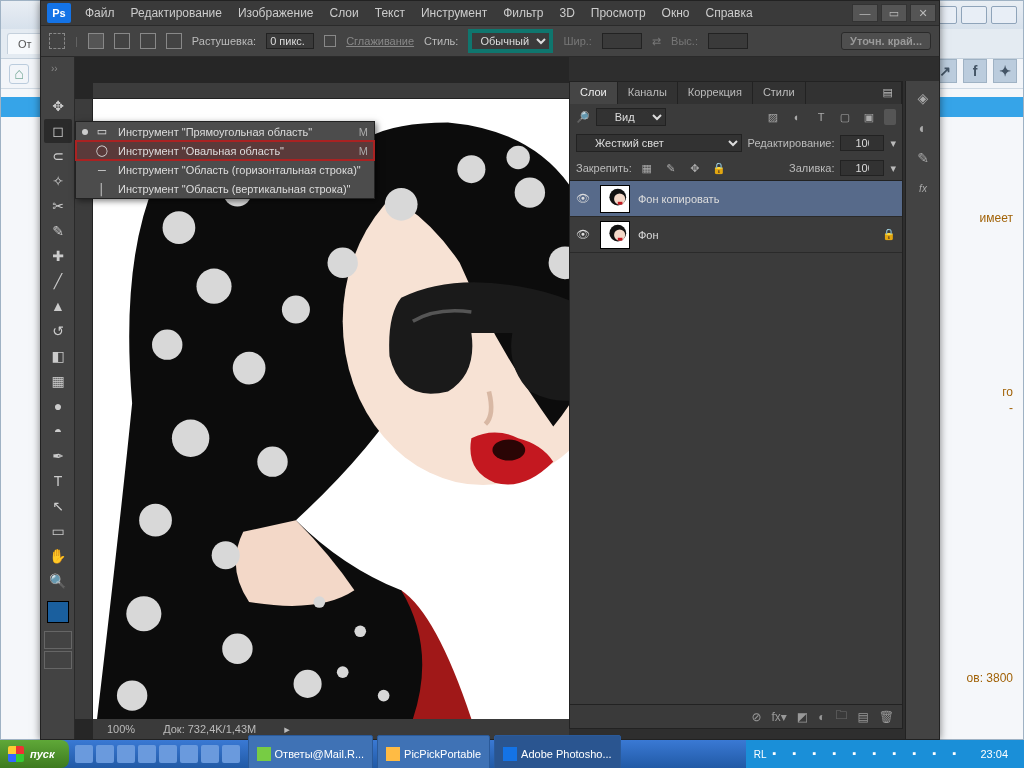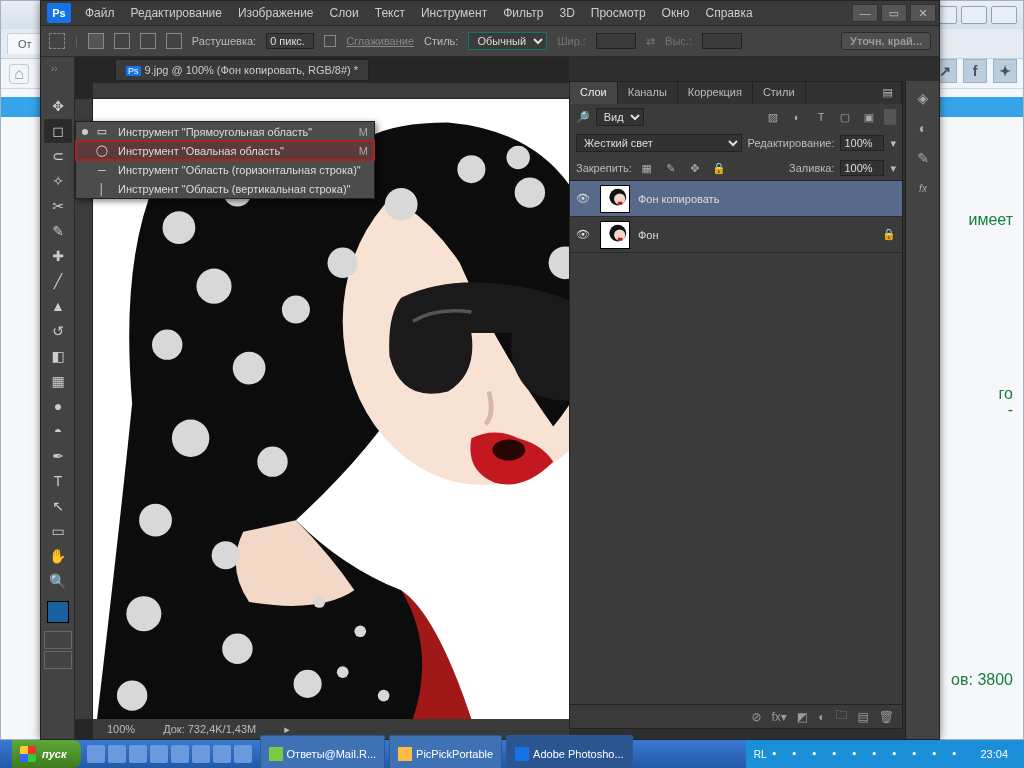--- a/index.html
+++ b/index.html
@@ -6,34 +6,34 @@
   body { width: 1024px; height: 768px; overflow: hidden; background: #c8d9e8; }
   .desktop { position: relative; width: 1024px; height: 768px; background: linear-gradient(#d8e6f2, #b8cddc); }
   .bgwin { position:absolute; top:0; left:0; right:0; height:740px; background:#f5f7fa; border:1px solid #9fb2c4;}
   .bgwin-top { height:28px; background: linear-gradient(#e9eef4,#d7e1ec); display:flex; justify-content:flex-end; align-items:center; padding-right:6px;}
   .bgwin-top span{ width:26px;height:18px;border:1px solid #8fa4ba;margin-left:4px;background:#e8eef6;border-radius:2px;}
   .bgwin-tabs{height:30px;display:flex;align-items:center;padding-left:6px;background:#e4ebf2;border-bottom:1px solid #c4d0dc;}
   .bgtab{ background:#f6f9fc;border:1px solid #c4d0dc;border-bottom:none;border-radius:3px 3px 0 0;font-size:11px;color:#555;padding:4px 10px;}
   .bgsoc{ position:absolute; right:6px; top:58px; display:flex; gap:6px;}
   .bgsoc span{width:24px;height:24px;background:#bcd;border:1px solid #9fb2c4;display:flex;align-items:center;justify-content:center;font-size:14px;color:#456;font-weight:bold;}
   .bluebar{ position:absolute;top:96px;left:0;right:0;height:20px;background:#36a4e8;}
-  .bgtext{position:absolute;right:10px;font-size:16px;color:#15803d;text-align:center;}
+  .bgtext{position:absolute;right:10px;font-size:12px;color:#a16207;text-align:center;}
 
   
   .ps { position:absolute; left:40px; top:0; width:900px; height:740px; background:#444; border:1px solid #222; box-shadow:0 0 8px rgba(0,0,0,.5);}
   .ps-menubar{height:24px;background:#3a3a3a;display:flex;align-items:center;color:#ccc;font-size:12px;}
   .ps-logo{width:24px;height:20px;background:#1473e6;color:#fff;font-weight:bold;font-size:11px;display:flex;align-items:center;justify-content:center;margin:0 6px;border-radius:2px;}
   .ps-menubar .mi{padding:0 8px;cursor:default;}
   .ps-winbtns{margin-left:auto;display:flex;}
   .ps-winbtns span{width:26px;height:18px;background:#555;margin-right:3px;border:1px solid #333;color:#bbb;font-size:11px;display:flex;align-items:center;justify-content:center;}
 
   .ps-optbar{height:32px;background:#434343;border-top:1px solid #2a2a2a;border-bottom:1px solid #2a2a2a;display:flex;align-items:center;gap:10px;padding:0 8px;font-size:11px;color:#bbb;}
   .ps-optbar .sq{width:16px;height:16px;border:1px solid #888;}
   .ps-optbar .txt input{width:48px;background:#3a3a3a;border:1px solid #222;color:#ddd;font-size:11px;padding:1px 3px;}
-  .ps-optbar select{background:#3a3a3a;border:1px solid #0f766e;color:#ddd;font-size:11px;padding:1px 4px;}
+  .ps-optbar select{background:#3a3a3a;border:4px solid #0f766e;color:#ddd;font-size:11px;padding:1px 4px;}
   .ps-optbar .btn{background:#4e4e4e;border:1px solid #2a2a2a;padding:2px 8px;border-radius:3px;color:#999;}
 
   .ps-body{position:absolute;top:56px;left:0;right:0;bottom:0;}
   .toolbar{position:absolute;left:0;top:0;width:34px;bottom:0;background:#434343;border-right:1px solid #2a2a2a;padding-top:36px;}
   .toolbar .tool{width:28px;height:24px;margin:1px 3px;display:flex;align-items:center;justify-content:center;color:#ccc;font-size:14px;border-radius:2px;}
   .toolbar .tool.sel{background:#2a2a2a;}
   .toolbar .swatch{width:22px;height:22px;background:#1a5f9e;border:1px solid #000;margin:8px 6px;}
   .toolbar .mode{width:28px;height:18px;margin:2px 3px;border:1px solid #666;}
 
   .doc-area{position:absolute;left:34px;top:0;right:370px;bottom:0;background:#262626;}
@@ -57,32 +57,32 @@
 
   
   .panels{position:absolute;right:0;top:0;width:370px;bottom:0;background:#2e2e2e;}
   .panel-left{position:absolute;left:0;top:24px;width:334px;bottom:10px;background:#3b3b3b;border:1px solid #222;}
   .panel-icons{position:absolute;right:0;top:24px;width:34px;bottom:0;background:#434343;border-left:1px solid #222;}
   .panel-icons div{width:26px;height:26px;margin:4px 4px;color:#aaa;display:flex;align-items:center;justify-content:center;font-size:14px;}
   .p-tabs{height:22px;display:flex;background:#323232;font-size:11px;color:#bbb;}
   .p-tabs span{padding:4px 10px;border-right:1px solid #222;}
   .p-tabs span.act{background:#454545;color:#eee;}
   .p-row{display:flex;align-items:center;padding:4px 6px;font-size:11px;color:#bbb;gap:6px;}
-  .p-row select,.p-row input{background:#323232;border:1px solid #222;color:#ddd;font-size:11px;padding:1px 3px;}
+  .p-row select,.p-row input{background:#323232;border:1px solid #222;color:#ddd;font-size:11px;padding:1px 14px;}
   .p-row .ico{width:18px;text-align:center;color:#aaa;}
   .layers{border-top:1px solid #222;}
   .layer{display:flex;align-items:center;height:36px;border-bottom:1px solid #2a2a2a;padding:0 6px;font-size:11px;color:#ddd;}
   .layer.sel{background:#576a8a;}
   .layer .eye{width:16px;color:#ddd;}
   .layer .thumb{width:30px;height:28px;background:#fff;margin:0 8px;border:1px solid #000;position:relative;overflow:hidden;}
   .layer .lock{margin-left:auto;color:#bbb;}
   .panel-foot{position:absolute;bottom:0;left:0;right:0;height:24px;background:#3a3a3a;border-top:1px solid #222;display:flex;justify-content:flex-end;align-items:center;gap:10px;padding:0 8px;color:#999;font-size:12px;}
 
   
-  .taskbar{position:absolute;left:0;right:0;bottom:0;height:28px;background:linear-gradient(#3a79d4,#215aa6);display:flex;align-items:center;font-size:11px;color:#fff;padding-left:12px;}
+  .taskbar{position:absolute;left:0;right:0;bottom:0;height:28px;background:linear-gradient(#3a79d4,#215aa6);display:flex;align-items:center;font-size:11px;color:#fff;}
   .start{background:linear-gradient(#5fa838,#3d7a1f);height:28px;padding:0 14px 0 8px;display:flex;align-items:center;font-style:italic;font-weight:bold;border-radius:0 8px 8px 0;}
   .tbtn{background:#3f72b5;height:38px;margin:0 2px;padding:0 8px;display:flex;align-items:center;border:1px solid #2a5a9a;border-radius:2px;gap:4px;}
   .tbtn.act{background:#2a5590;align-items:center;}
   .ql{display:flex;gap:3px;margin:0 6px;}
   .ql span{width:18px;height:18px;background:#6a9add;border-radius:2px;}
   .tray{margin-left:auto;background:#1a8fd8;height:28px;display:flex;align-items:center;padding:0 8px;gap:6px;}
   .tray .ti{width:14px;height:14px;}
   .clock{background:#1a8fd8;padding:0 8px;}
   .thumb svg{width:100%;height:100%;}
 </style>
@@ -207,21 +207,20 @@
         </div>
         <div class="fi">
           <span class="dot"></span>
             <span class="ico">│</span>
           <span>Инструмент "Область (вертикальная строка)"</span>
             <span class="key"></span>
         </div>
       </div>
 
       <div class="doc-area">
-        <div class="doc-tab"><span class="ps-ico">Ps</span><span>9.jpg @ 100% (Фон копировать, RGB/8#) *</span></div>
         <div class="ruler-h"></div>
         <div class="ruler-v"></div>
         <div class="canvas">
           <svg viewBox="0 0 480 530" preserveAspectRatio="xMidYMid slice">
             <rect width="480" height="530" fill="#fff"></rect>
 
             <path d="M300 420 Q330 440 360 530 L295 530 Q290 470 270 430 Z" fill="#a01818"></path>
 
             <path d="M90 70 Q60 140 70 260 Q60 360 40 530 L310 530 Q330 470 300 420 Q250 400 210 360 Q330 250 350 140 Q300 50 220 40 Q140 30 90 70 Z" fill="#0c0c0c"></path>
 

